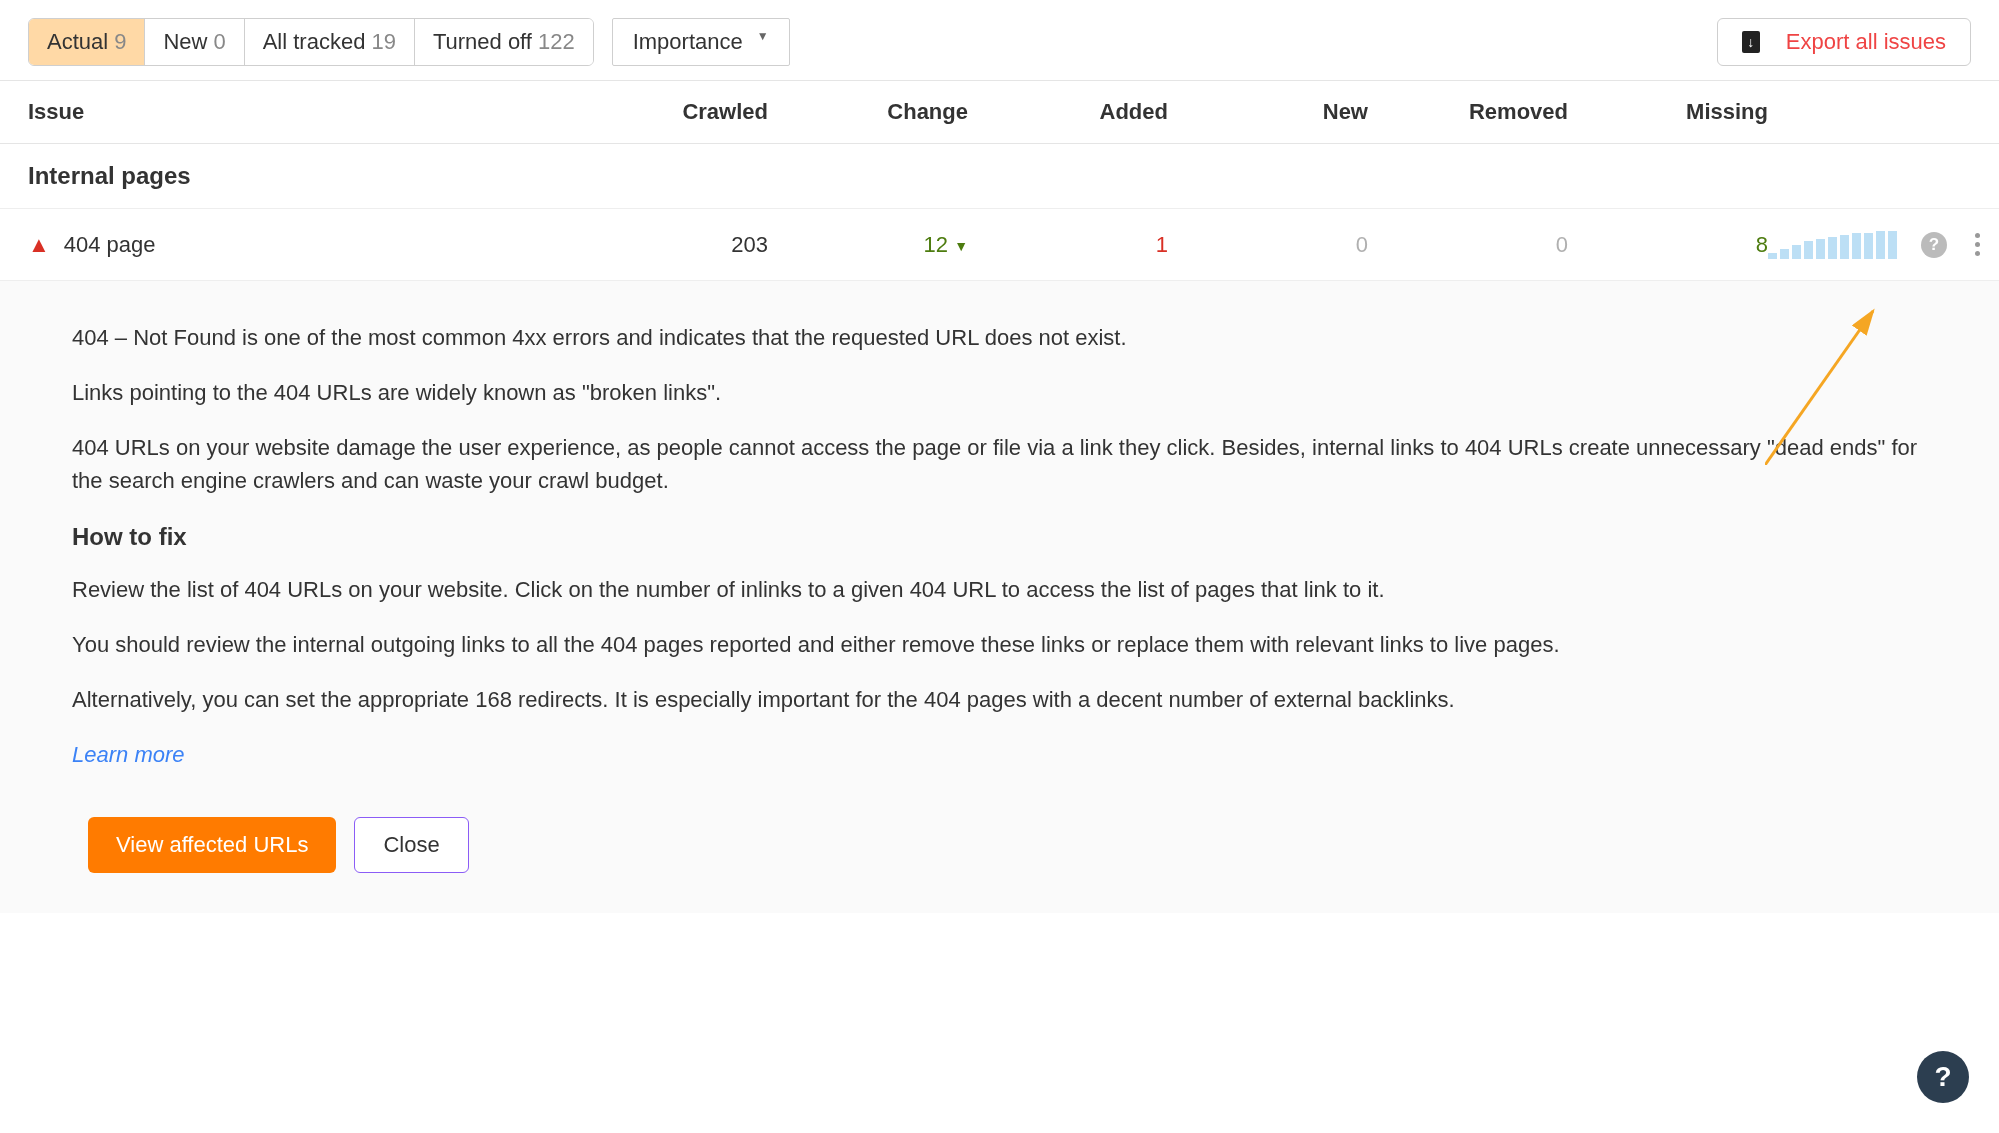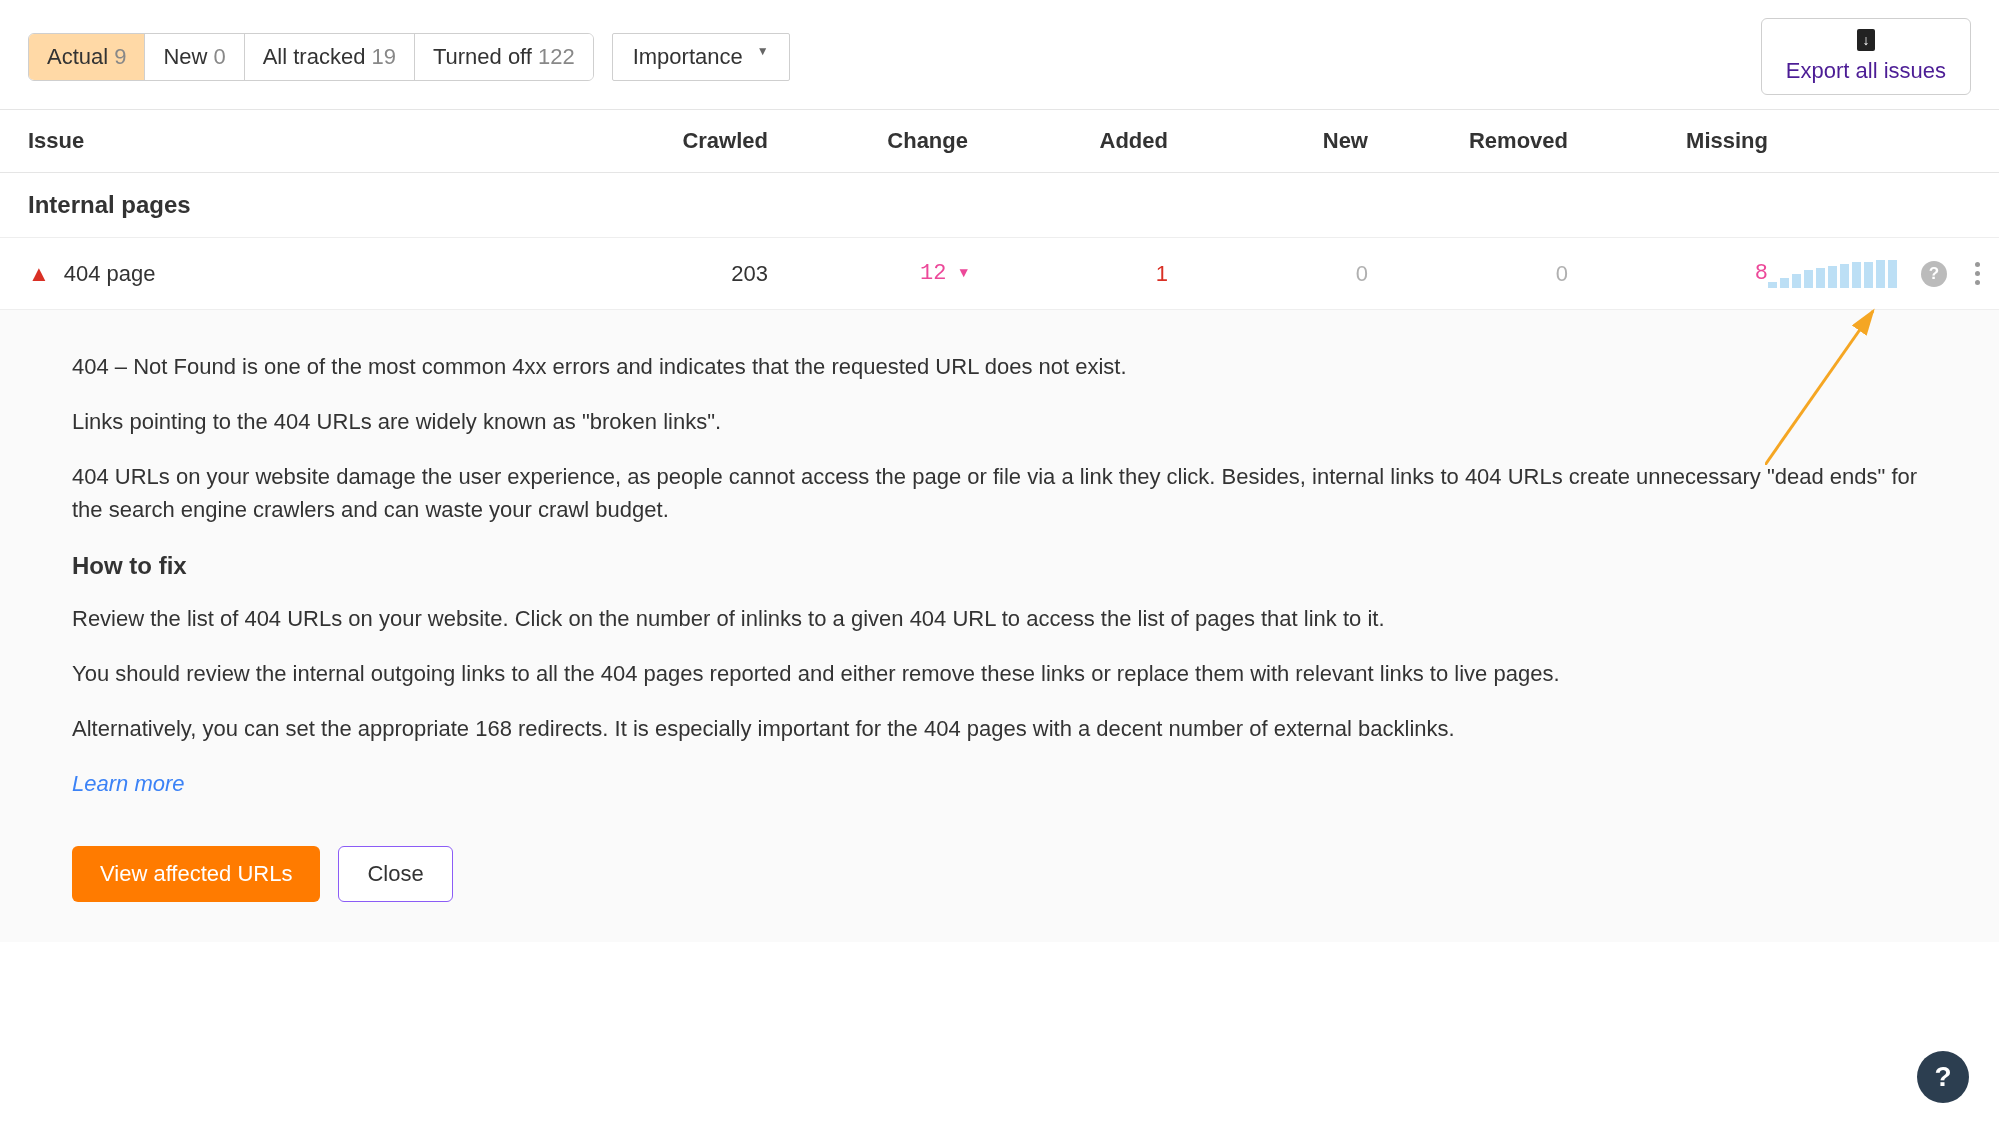--- a/index.html
+++ b/index.html
@@ -63,23 +63,22 @@
 
   .export-btn {
     border: 1px solid #cfcfcf;
     border-radius: 6px;
     padding: 10px 24px;
     font-size: 22px;
     background: #fff;
     cursor: pointer;
     display: flex;
     align-items: center;
-    gap: 7px;
-    color: #4c1d95;
-    flex-direction: column;
+    gap: 26px;
+    color: #ef4444;
   }
   .export-icon {
     width: 18px; height: 22px; background: #222; border-radius: 2px;
     position: relative;
   }
   .export-icon::after {
     content: "↓";
     color: #fff;
     position: absolute;
     left: 50%; top: 50%;
@@ -118,21 +117,21 @@
     grid-template-columns: 540px 200px 200px 200px 200px 200px 200px 1fr;
     padding: 20px 28px;
     align-items: center;
     font-size: 22px;
     border-bottom: 1px solid #eee;
     background: #fff;
   }
   .issue-name { display: flex; align-items: center; gap: 14px; }
   .warn-icon { color: #d93025; font-size: 22px; }
   .cell-right { text-align: right; }
-  .val-green { color: #ec4899; font-family: Liberation Mono, monospace; }
+  .val-green { color: #4d7c0f; }
   .val-red   { color: #d93025; }
   .val-gray  { color: #b0b0b0; }
 
   .row-tail {
     display: flex;
     align-items: center;
     gap: 24px;
     justify-content: flex-end;
     padding-right: 4px;
   }
@@ -163,21 +162,21 @@
     padding: 40px 72px 40px 72px;
     background: #fafafa;
     font-size: 22px;
     line-height: 1.5;
   }
   .details h3 {
     font-size: 24px; font-weight: 700; margin-bottom: 18px;
   }
   .details p { margin-bottom: 22px; color: #333; }
   .details a.learn { color: #3b82f6; text-decoration: none; font-style: italic; }
-  .btn-row { display: flex; gap: 18px; margin-top: 46px; }
+  .btn-row { display: flex; gap: 18px; margin-top: 46px; margin-left: 16px; }
   .btn-primary {
     background: #ff7b00; color: #fff; border: none; border-radius: 6px;
     padding: 14px 28px; font-size: 22px; cursor: pointer;
   }
   .btn-secondary {
     background: #fff; color: #333; border: 1px solid #8b5cf6; border-radius: 6px;
     padding: 14px 28px; font-size: 22px; cursor: pointer;
   }
 
   

